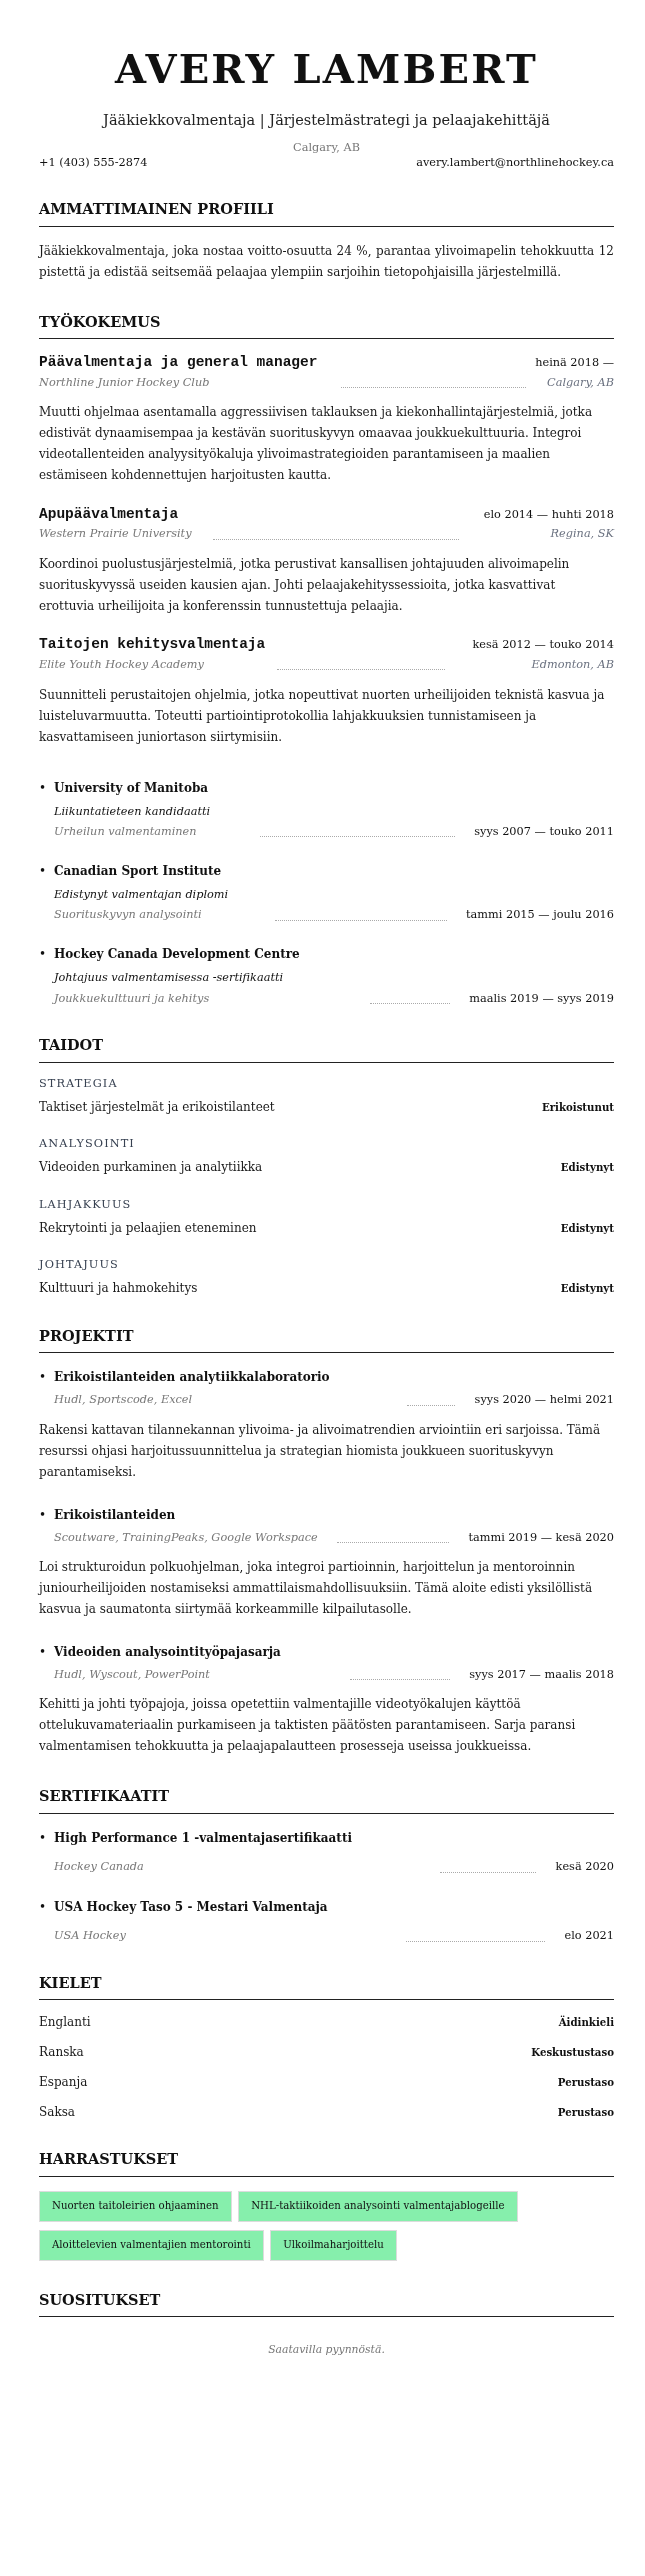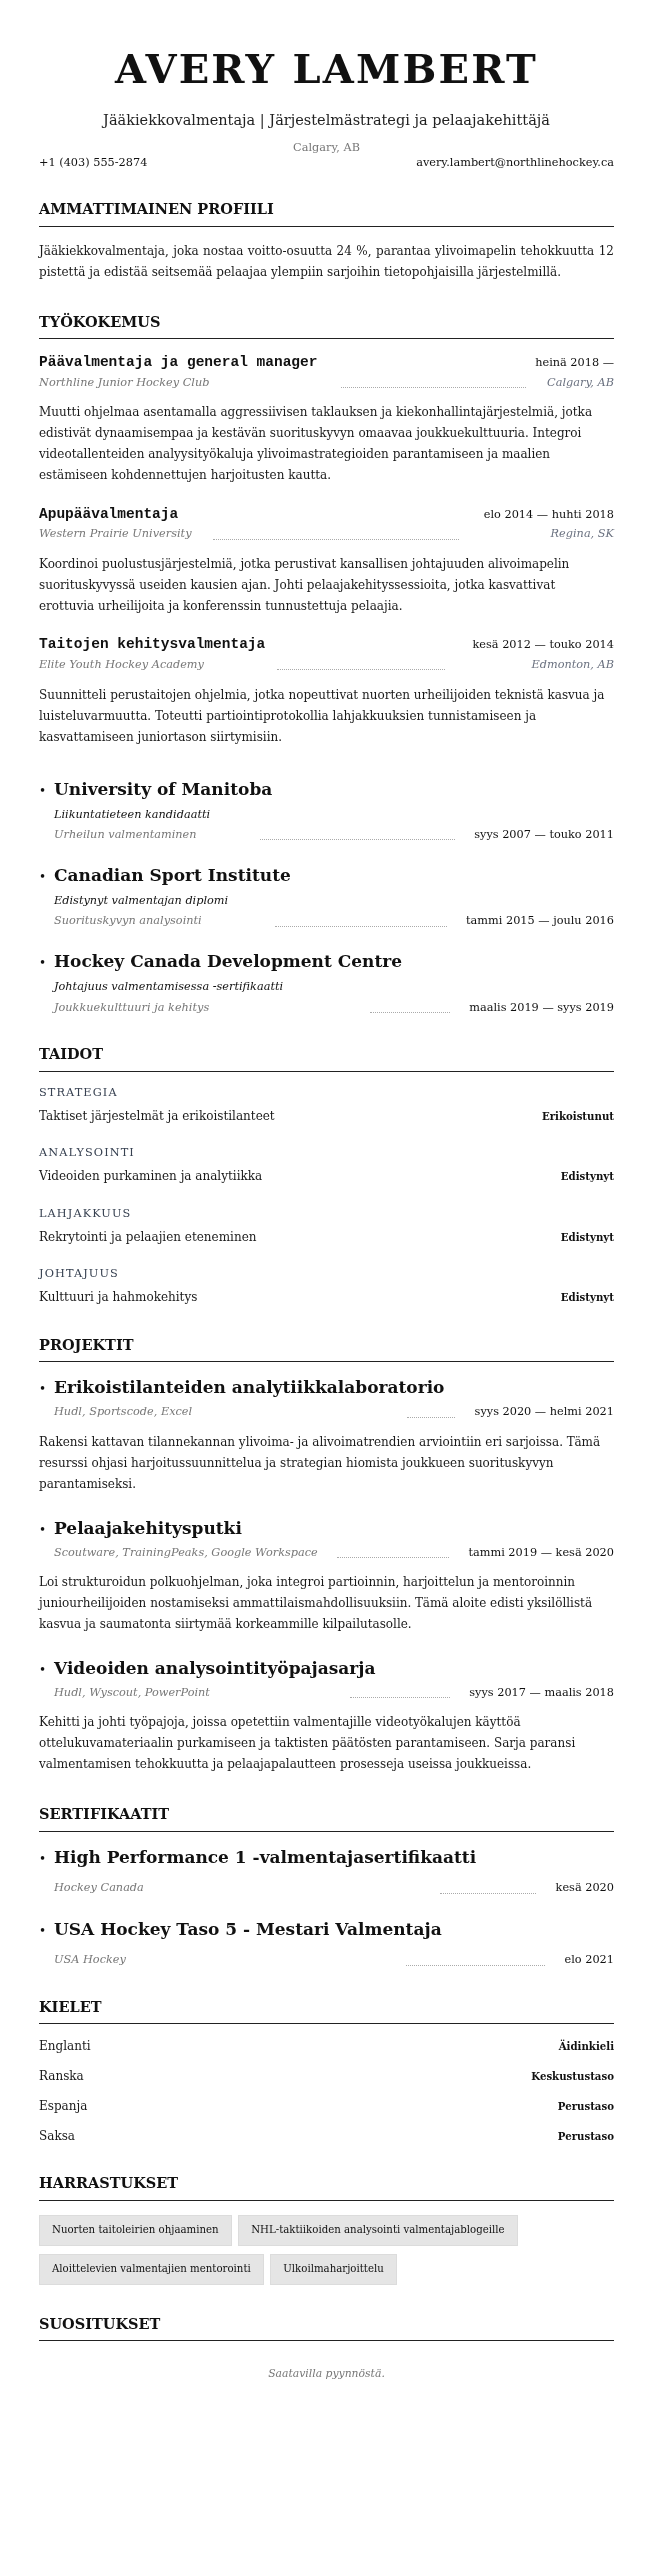--- a/index.html
+++ b/index.html
@@ -100,21 +100,21 @@
     .entry-head {
       display: flex;
       align-items: baseline;
     }
     .bullet {
       width: 15px;
       font-size: 12px;
       color: #111;
       flex: 0 0 15px;
     }
-    .entry-title { font-size: 17px; font-weight: bold; color: #111; line-height: 1.3; }
+    .entry-title { font-size: 12px; font-weight: bold; color: #111; line-height: 1.3; }
     .entry-body { padding-left: 15px; }
     .entry-sub {
       font-style: italic;
       font-size: 11.3px;
       color: #111;
       margin-top: 5.4px;
       line-height: 1.4;
     }
     .entry-body .meta-row { margin-top: 5.4px; }
     .entry-desc {
@@ -149,21 +149,21 @@
       align-items: baseline;
       font-size: 12px;
       line-height: 1.4;
       margin-bottom: 13px;
     }
     .lang-level { font-weight: bold; font-size: 10.2px; color: #111; }
 
     
     .chips { display: flex; flex-wrap: wrap; gap: 7.5px 6.5px; margin-top: 2.2px; }
     .chip {
-      background: #e5e5e5;
+      background: #86efac;
       border: 1.1px solid #dcdcdc;
       padding: 6.5px 12px;
       font-size: 10.2px;
       line-height: 1.6;
       color: #111;
     }
 
     .refs {
       text-align: center;
       font-style: italic;
@@ -330,21 +330,21 @@
           <span class="leader" style="margin-left:215px;margin-right:19.4px;"></span>
           <span class="meta-date">syys 2020 — helmi 2021</span>
         </div>
       </div>
       <p class="entry-desc">Rakensi kattavan tilannekannan ylivoima- ja alivoimatrendien arviointiin eri sarjoissa. Tämä resurssi ohjasi harjoitussuunnittelua ja strategian hiomista joukkueen suorituskyvyn parantamiseksi.</p>
     </div>
 
     <div class="entry">
       <div class="entry-head">
         <span class="bullet">•</span>
-        <span class="entry-title">Pelaajakehitysputki</span>
+        <span class="entry-title">Erikoistilanteiden</span>
       </div>
       <div class="entry-body">
         <div class="meta-row">
           <span class="meta-org">Scoutware, TrainingPeaks, Google Workspace</span>
           <span class="leader" style="margin-left:19.4px;margin-right:19.4px;"></span>
           <span class="meta-date">tammi 2019 — kesä 2020</span>
         </div>
       </div>
       <p class="entry-desc">Loi strukturoidun polkuohjelman, joka integroi partioinnin, harjoittelun ja mentoroinnin juniourheilijoiden nostamiseksi ammattilaismahdollisuuksiin. Tämä aloite edisti yksilöllistä kasvua ja saumatonta siirtymää korkeammille kilpailutasolle.</p>
     </div>

